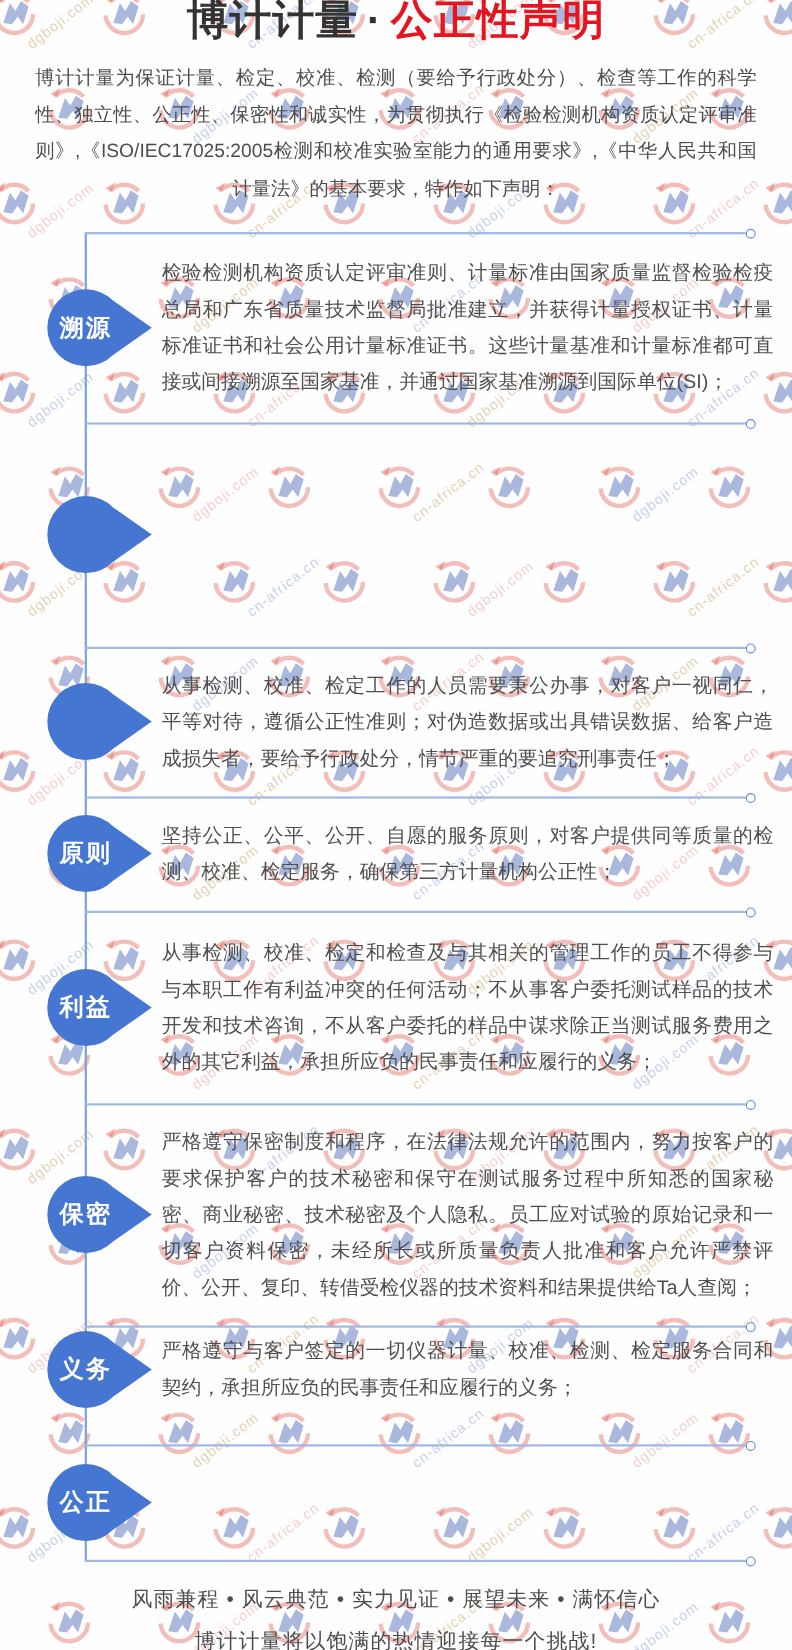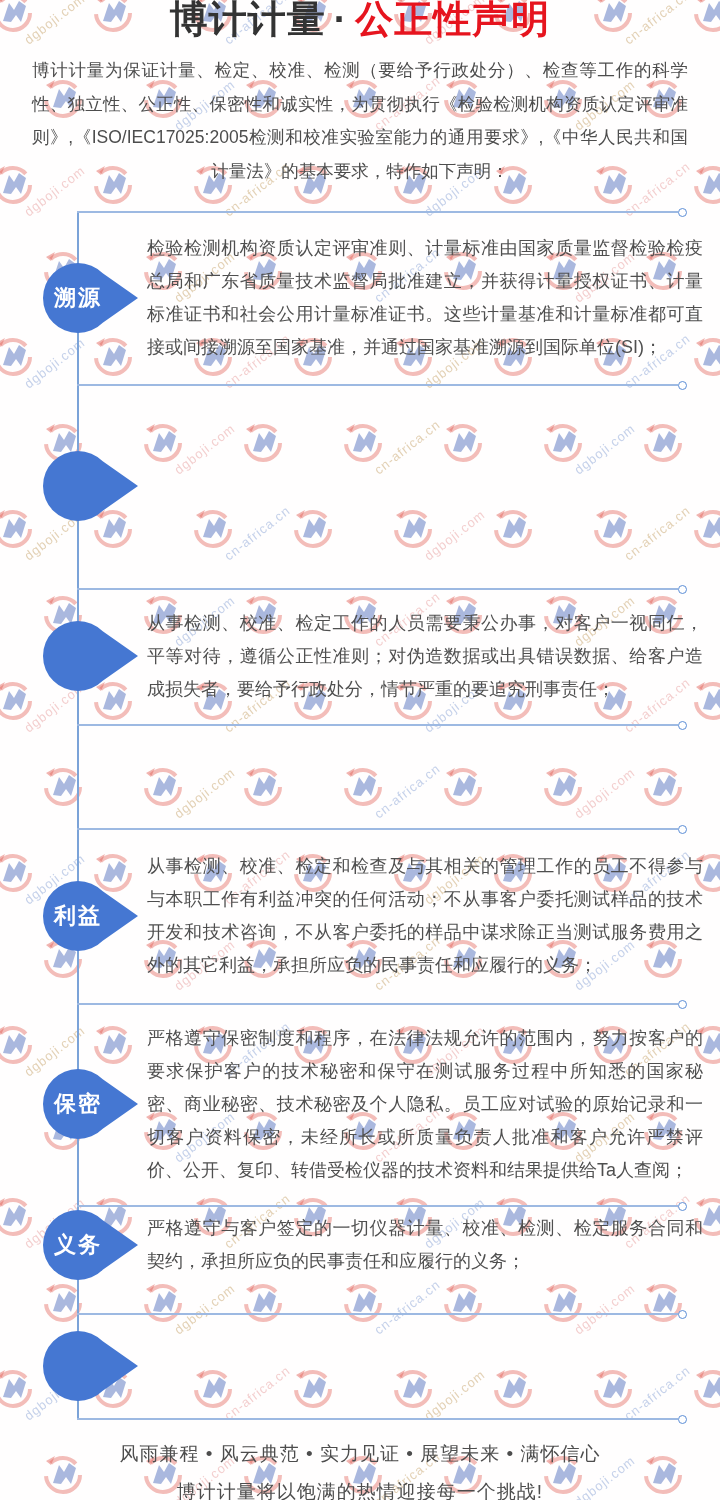--- a/index.html
+++ b/index.html
@@ -869,20 +869,29 @@
 
   <section class="sec" style="top:588px;height:136px">
     <div class="bubble">
       <svg width="100" height="76" viewBox="0 0 100 76">
           <path d="M62.75 62.75 A35 35 0 1 1 62.75 13.25 L98 38 Z" fill="#4577d2"></path>
         </svg>
     </div>
     <p class="sec-text">从事检测、校准、检定工作的人员需要秉公办事，对客户一视同仁，平等对待，遵循公正性准则；对伪造数据或出具错误数据、给客户造成损失者，要给予行政处分，情节严重的要追究刑事责任；</p>
   </section>
 
+  <section class="sec" style="top:724px;height:104px">
+    <div class="bubble">
+      <svg width="100" height="76" viewBox="0 0 100 76">
+          <path d="M62.75 62.75 A35 35 0 1 1 62.75 13.25 L98 38 Z" fill="#4577d2"></path>
+        </svg>
+      <span class="bubble-label">原则</span>
+    </div>
+    <p class="sec-text">坚持公正、公平、公开、自愿的服务原则，对客户提供同等质量的检测、校准、检定服务，确保第三方计量机构公正性；</p>
+  </section>
 
   <section class="sec" style="top:828px;height:175px">
     <div class="bubble">
       <svg width="100" height="76" viewBox="0 0 100 76">
           <path d="M62.75 62.75 A35 35 0 1 1 62.75 13.25 L98 38 Z" fill="#4577d2"></path>
         </svg>
       <span class="bubble-label">利益</span>
     </div>
     <p class="sec-text">从事检测、校准、检定和检查及与其相关的管理工作的员工不得参与与本职工作有利益冲突的任何活动；不从事客户委托测试样品的技术开发和技术咨询，不从客户委托的样品中谋求除正当测试服务费用之外的其它利益，承担所应负的民事责任和应履行的义务；</p>
   </section>
@@ -905,20 +914,21 @@
       <span class="bubble-label">义务</span>
     </div>
     <p class="sec-text">严格遵守与客户签定的一切仪器计量、校准、检测、检定服务合同和契约，承担所应负的民事责任和应履行的义务；</p>
   </section>
 
   <section class="sec" style="top:1313px;height:105px">
     <div class="bubble">
       <svg width="100" height="76" viewBox="0 0 100 76">
           <path d="M62.75 62.75 A35 35 0 1 1 62.75 13.25 L98 38 Z" fill="#4577d2"></path>
         </svg>
+      <span class="bubble-label">公正</span>
     </div>
   </section>
 
   <div class="footer">
     <p class="slogan">风雨兼程 • 风云典范 • 实力见证 • 展望未来 • 满怀信心</p>
     <p class="closing">博计计量将以饱满的热情迎接每一个挑战!</p>
   </div>
 
 </div>
 

